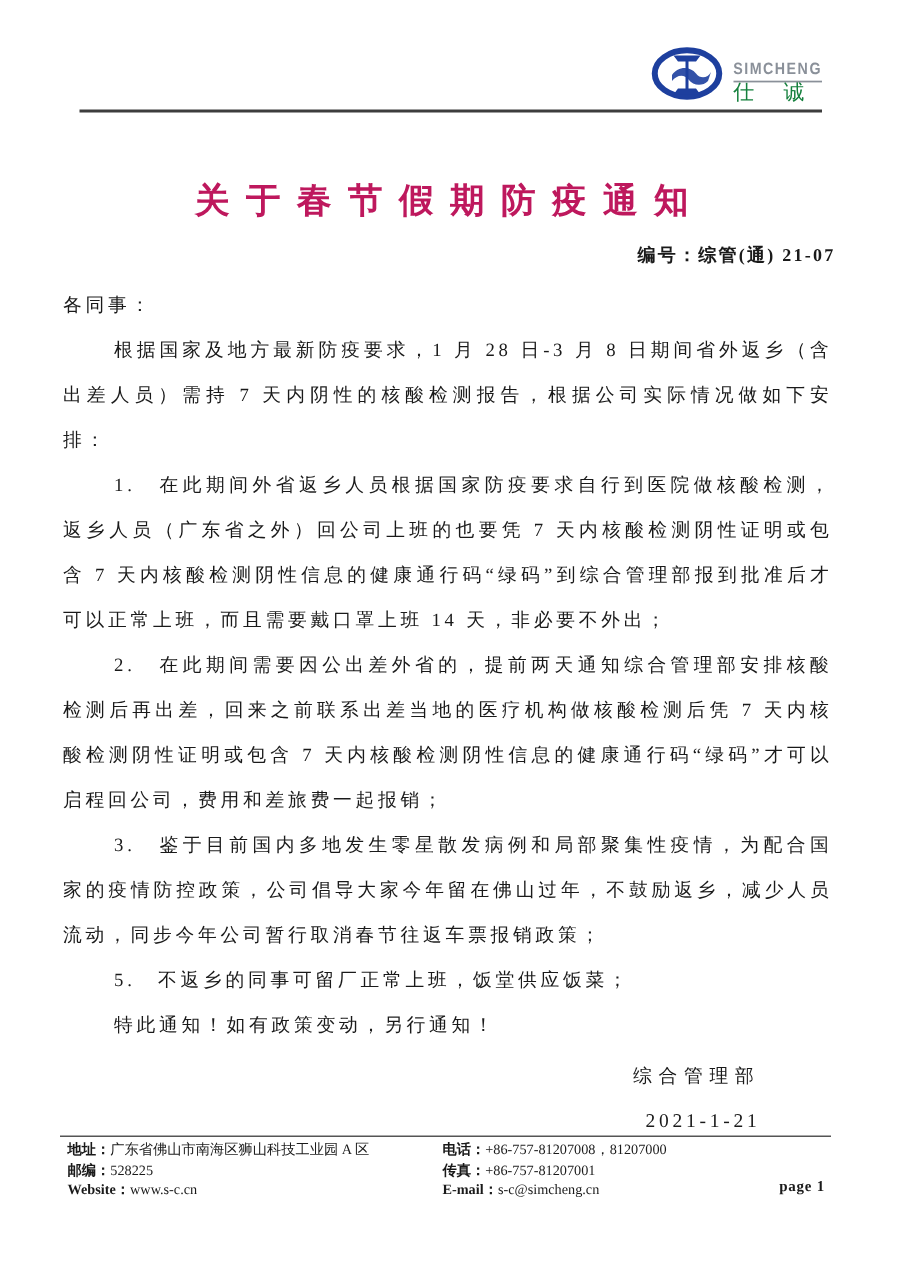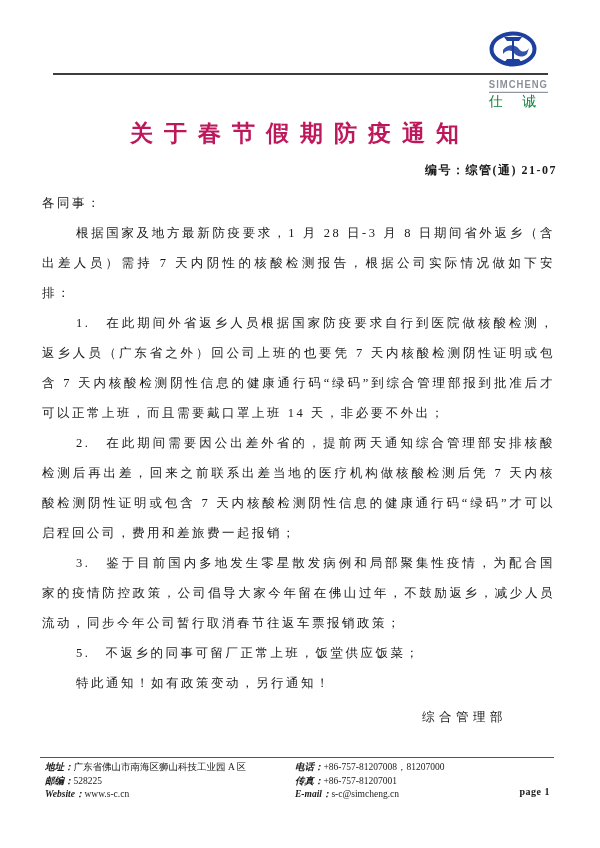--- a/index.html
+++ b/index.html
@@ -1,21 +1,21 @@
 <!DOCTYPE html>
 <html><head>
 <meta charset="utf-8">
 <style>
   html,body{margin:0;padding:0;background:#ffffff;}
   .page{
     position:relative;width:600px;height:848px;background:#fff;overflow:hidden;
     font-family:"Liberation Serif","DejaVu Serif",serif;color:#1a1a1a;
   }
   
-  .logo{position:absolute;top:30px;right:52px;display:flex;align-items:flex-start;gap:7px;flex-direction:column;}
+  .logo{position:absolute;top:30px;right:52px;display:flex;align-items:flex-end;gap:7px;}
   .logo svg{display:block;}
   .logo-text{display:flex;flex-direction:column;align-items:flex-start;padding-top:3px;}
   .logo-en{
     font-family:"Liberation Sans","DejaVu Sans",sans-serif;
     font-size:9.5px;font-weight:bold;letter-spacing:1px;color:#8a9099;
     border-bottom:1.5px solid #8a9099;padding-bottom:1px;line-height:1;
     transform:scaleY(1.15);
   }
   .logo-cn{font-size:14px;letter-spacing:8px;color:#15803d;margin-top:3px;line-height:1;font-weight:500;}
   .header-rule{position:absolute;left:53px;right:52px;top:73px;border-top:2px solid #3d3d3d;height:0;}
@@ -41,21 +41,21 @@
   .sig-date{font-size:13px;font-weight:500;letter-spacing:2.5px;}
   
   .footer-rule{position:absolute;left:40px;right:46px;top:757px;border-top:1.5px solid #555;height:0;}
   .footer{
     position:absolute;left:45px;right:45px;top:761px;
     display:flex;font-size:9.5px;line-height:13.5px;
   }
   .footer .col-left{width:250px;flex:none;}
   .footer .col-right{flex:1;}
   .footer .row{white-space:nowrap;}
-  .f-label{font-weight:bold;font-style:italic;}
+  .f-label{font-weight:bold;}
   .page-num{position:absolute;right:50px;top:786px;font-size:10px;font-weight:bold;letter-spacing:.5px;}
 </style>
 </head>
 <body>
 
 <div class="page">
 
   <div class="logo">
     <span>
       <svg width="48" height="40" viewBox="0 0 48 40">
@@ -83,20 +83,21 @@
     <p>根据国家及地方最新防疫要求，1 月 28 日-3 月 8 日期间省外返乡（含出差人员）需持 7 天内阴性的核酸检测报告，根据公司实际情况做如下安排：</p>
     <p>1.　在此期间外省返乡人员根据国家防疫要求自行到医院做核酸检测，返乡人员（广东省之外）回公司上班的也要凭 7 天内核酸检测阴性证明或包含 7 天内核酸检测阴性信息的健康通行码“绿码”到综合管理部报到批准后才可以正常上班，而且需要戴口罩上班 14 天，非必要不外出；</p>
     <p>2.　在此期间需要因公出差外省的，提前两天通知综合管理部安排核酸检测后再出差，回来之前联系出差当地的医疗机构做核酸检测后凭 7 天内核酸检测阴性证明或包含 7 天内核酸检测阴性信息的健康通行码“绿码”才可以启程回公司，费用和差旅费一起报销；</p>
     <p>3.　鉴于目前国内多地发生零星散发病例和局部聚集性疫情，为配合国家的疫情防控政策，公司倡导大家今年留在佛山过年，不鼓励返乡，减少人员流动，同步今年公司暂行取消春节往返车票报销政策；</p>
     <p>5.　不返乡的同事可留厂正常上班，饭堂供应饭菜；</p>
     <p>特此通知！如有政策变动，另行通知！</p>
   </div>
 
   <div class="signature">
     <div class="sig-dept">综合管理部</div>
+    <div class="sig-date">2021-1-21</div>
   </div>
 
   <div class="footer-rule"></div>
   <div class="footer">
     <div class="col-left">
       <div class="row">
         <span class="f-label">地址：</span><span>广东省佛山市南海区狮山科技工业园 A 区</span>
       </div>
       <div class="row">
         <span class="f-label">邮编：</span><span>528225</span>

